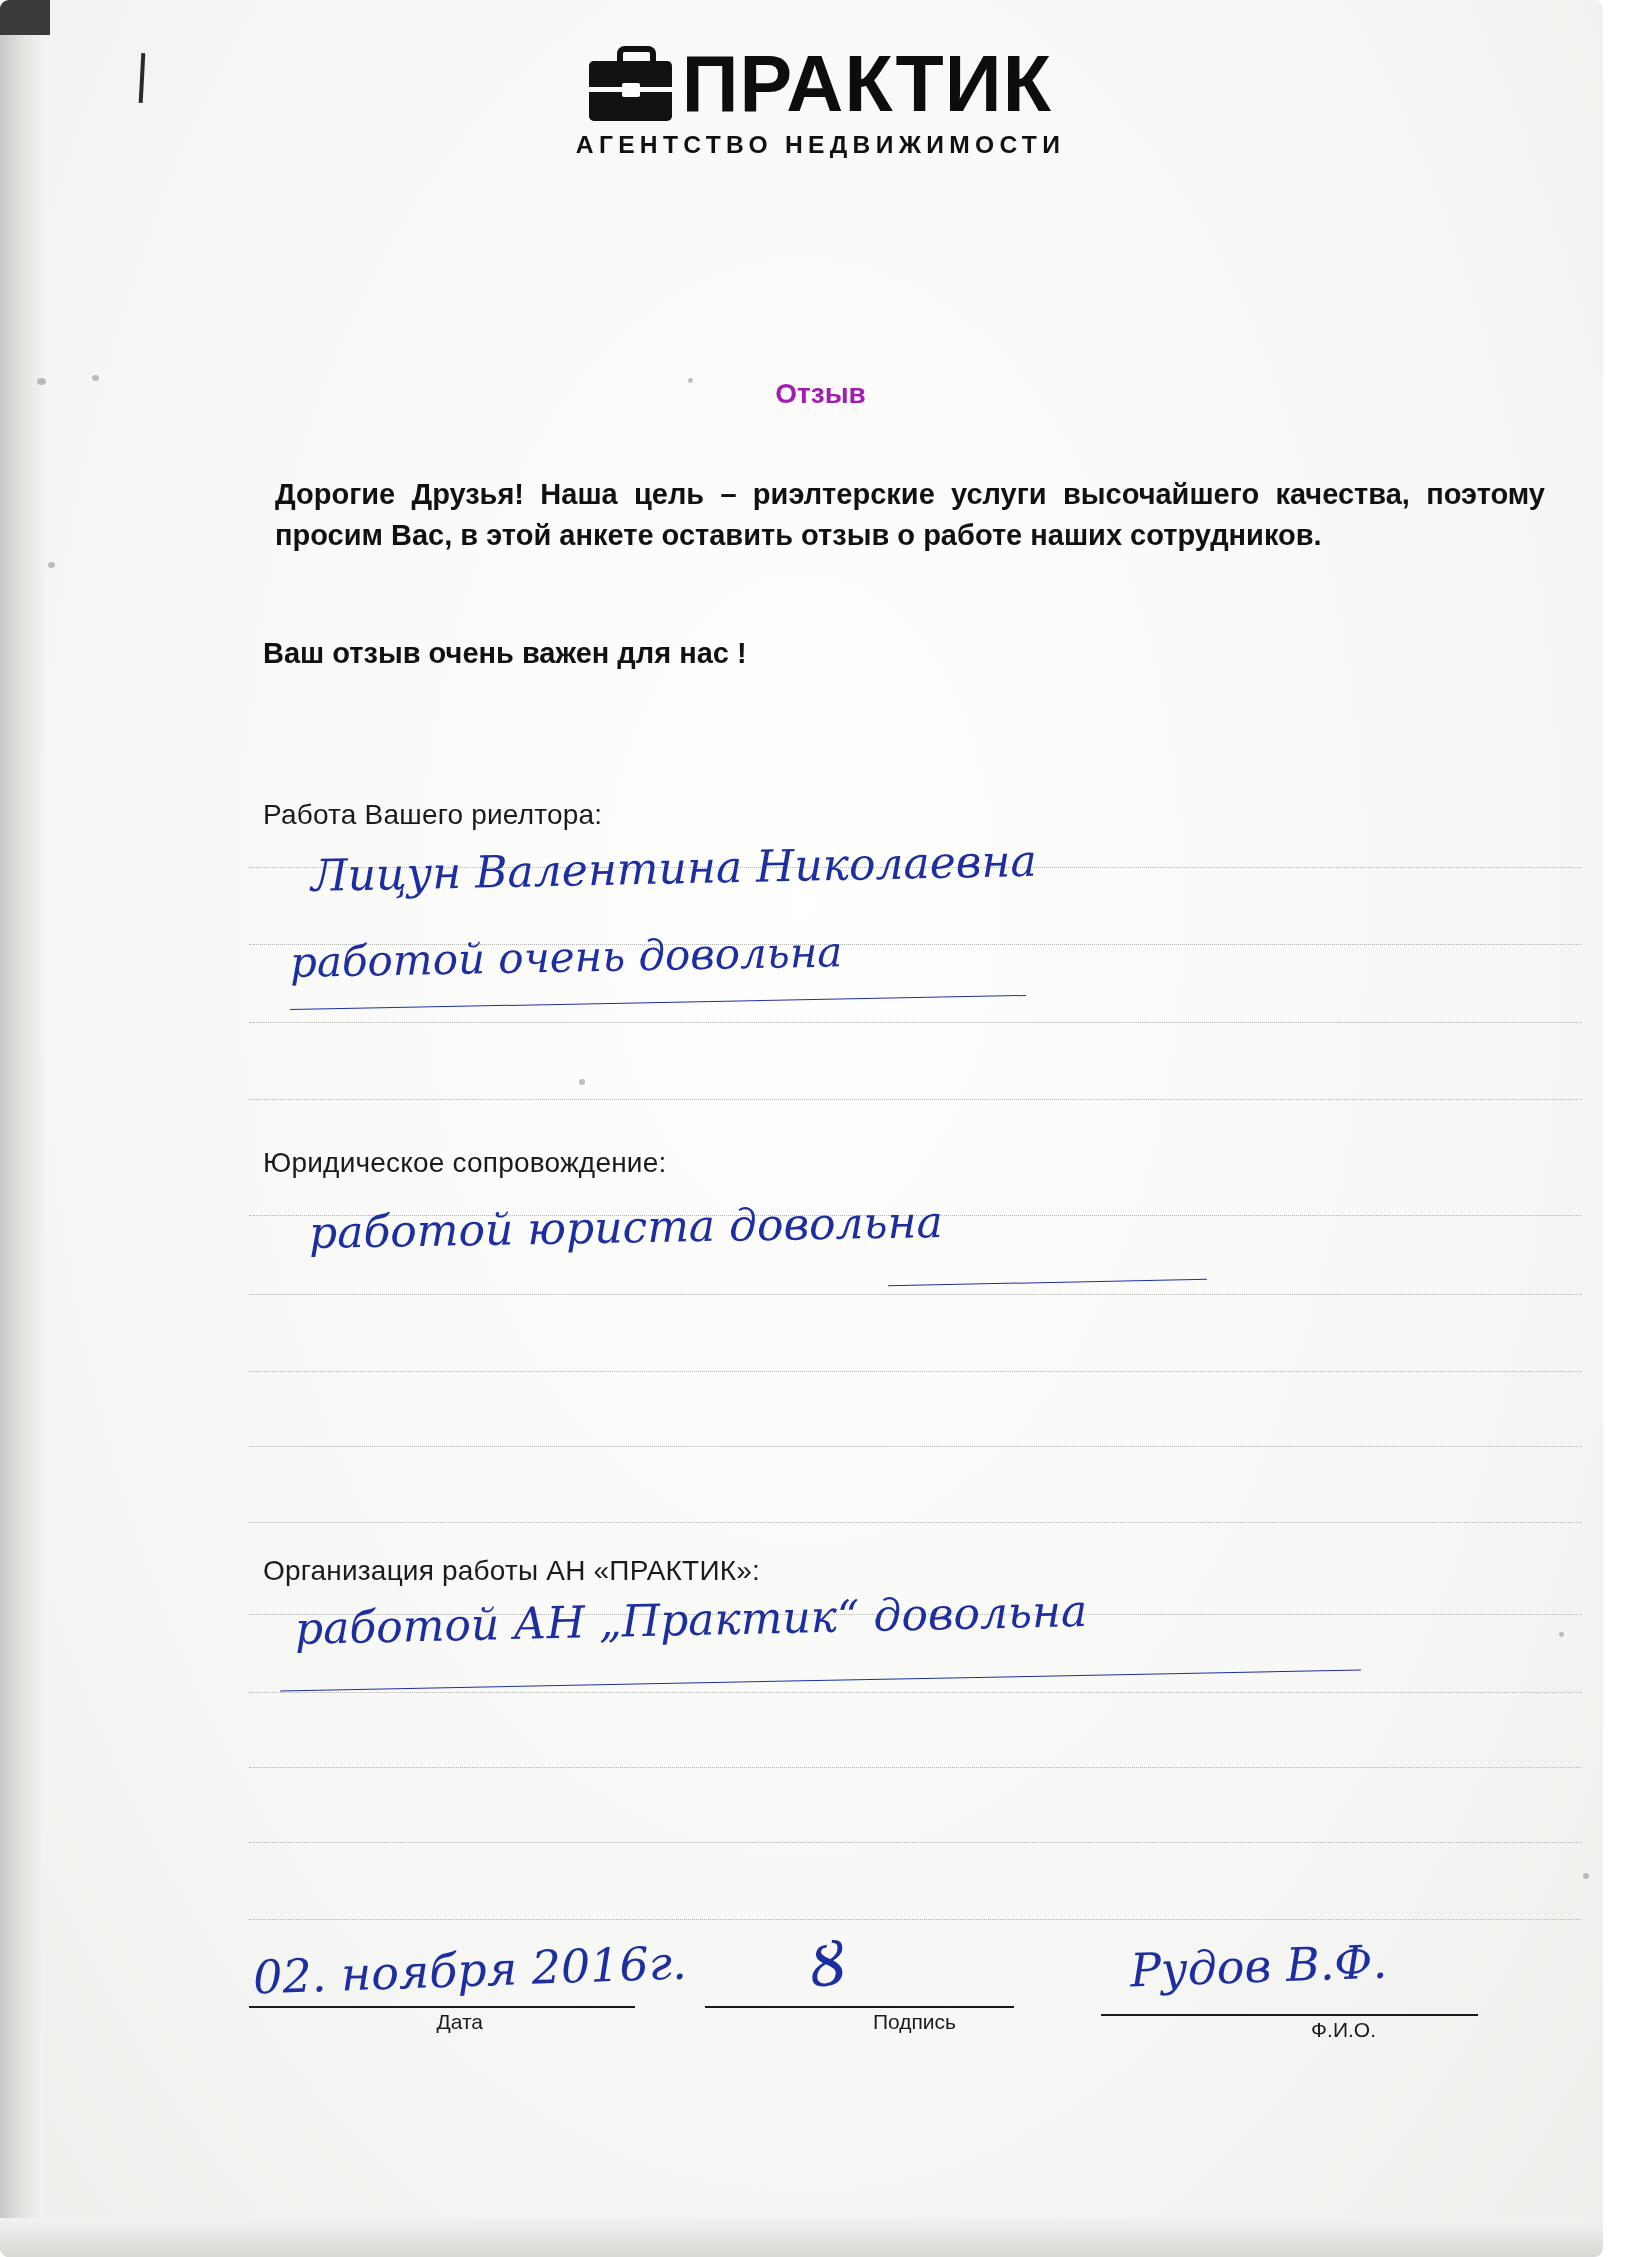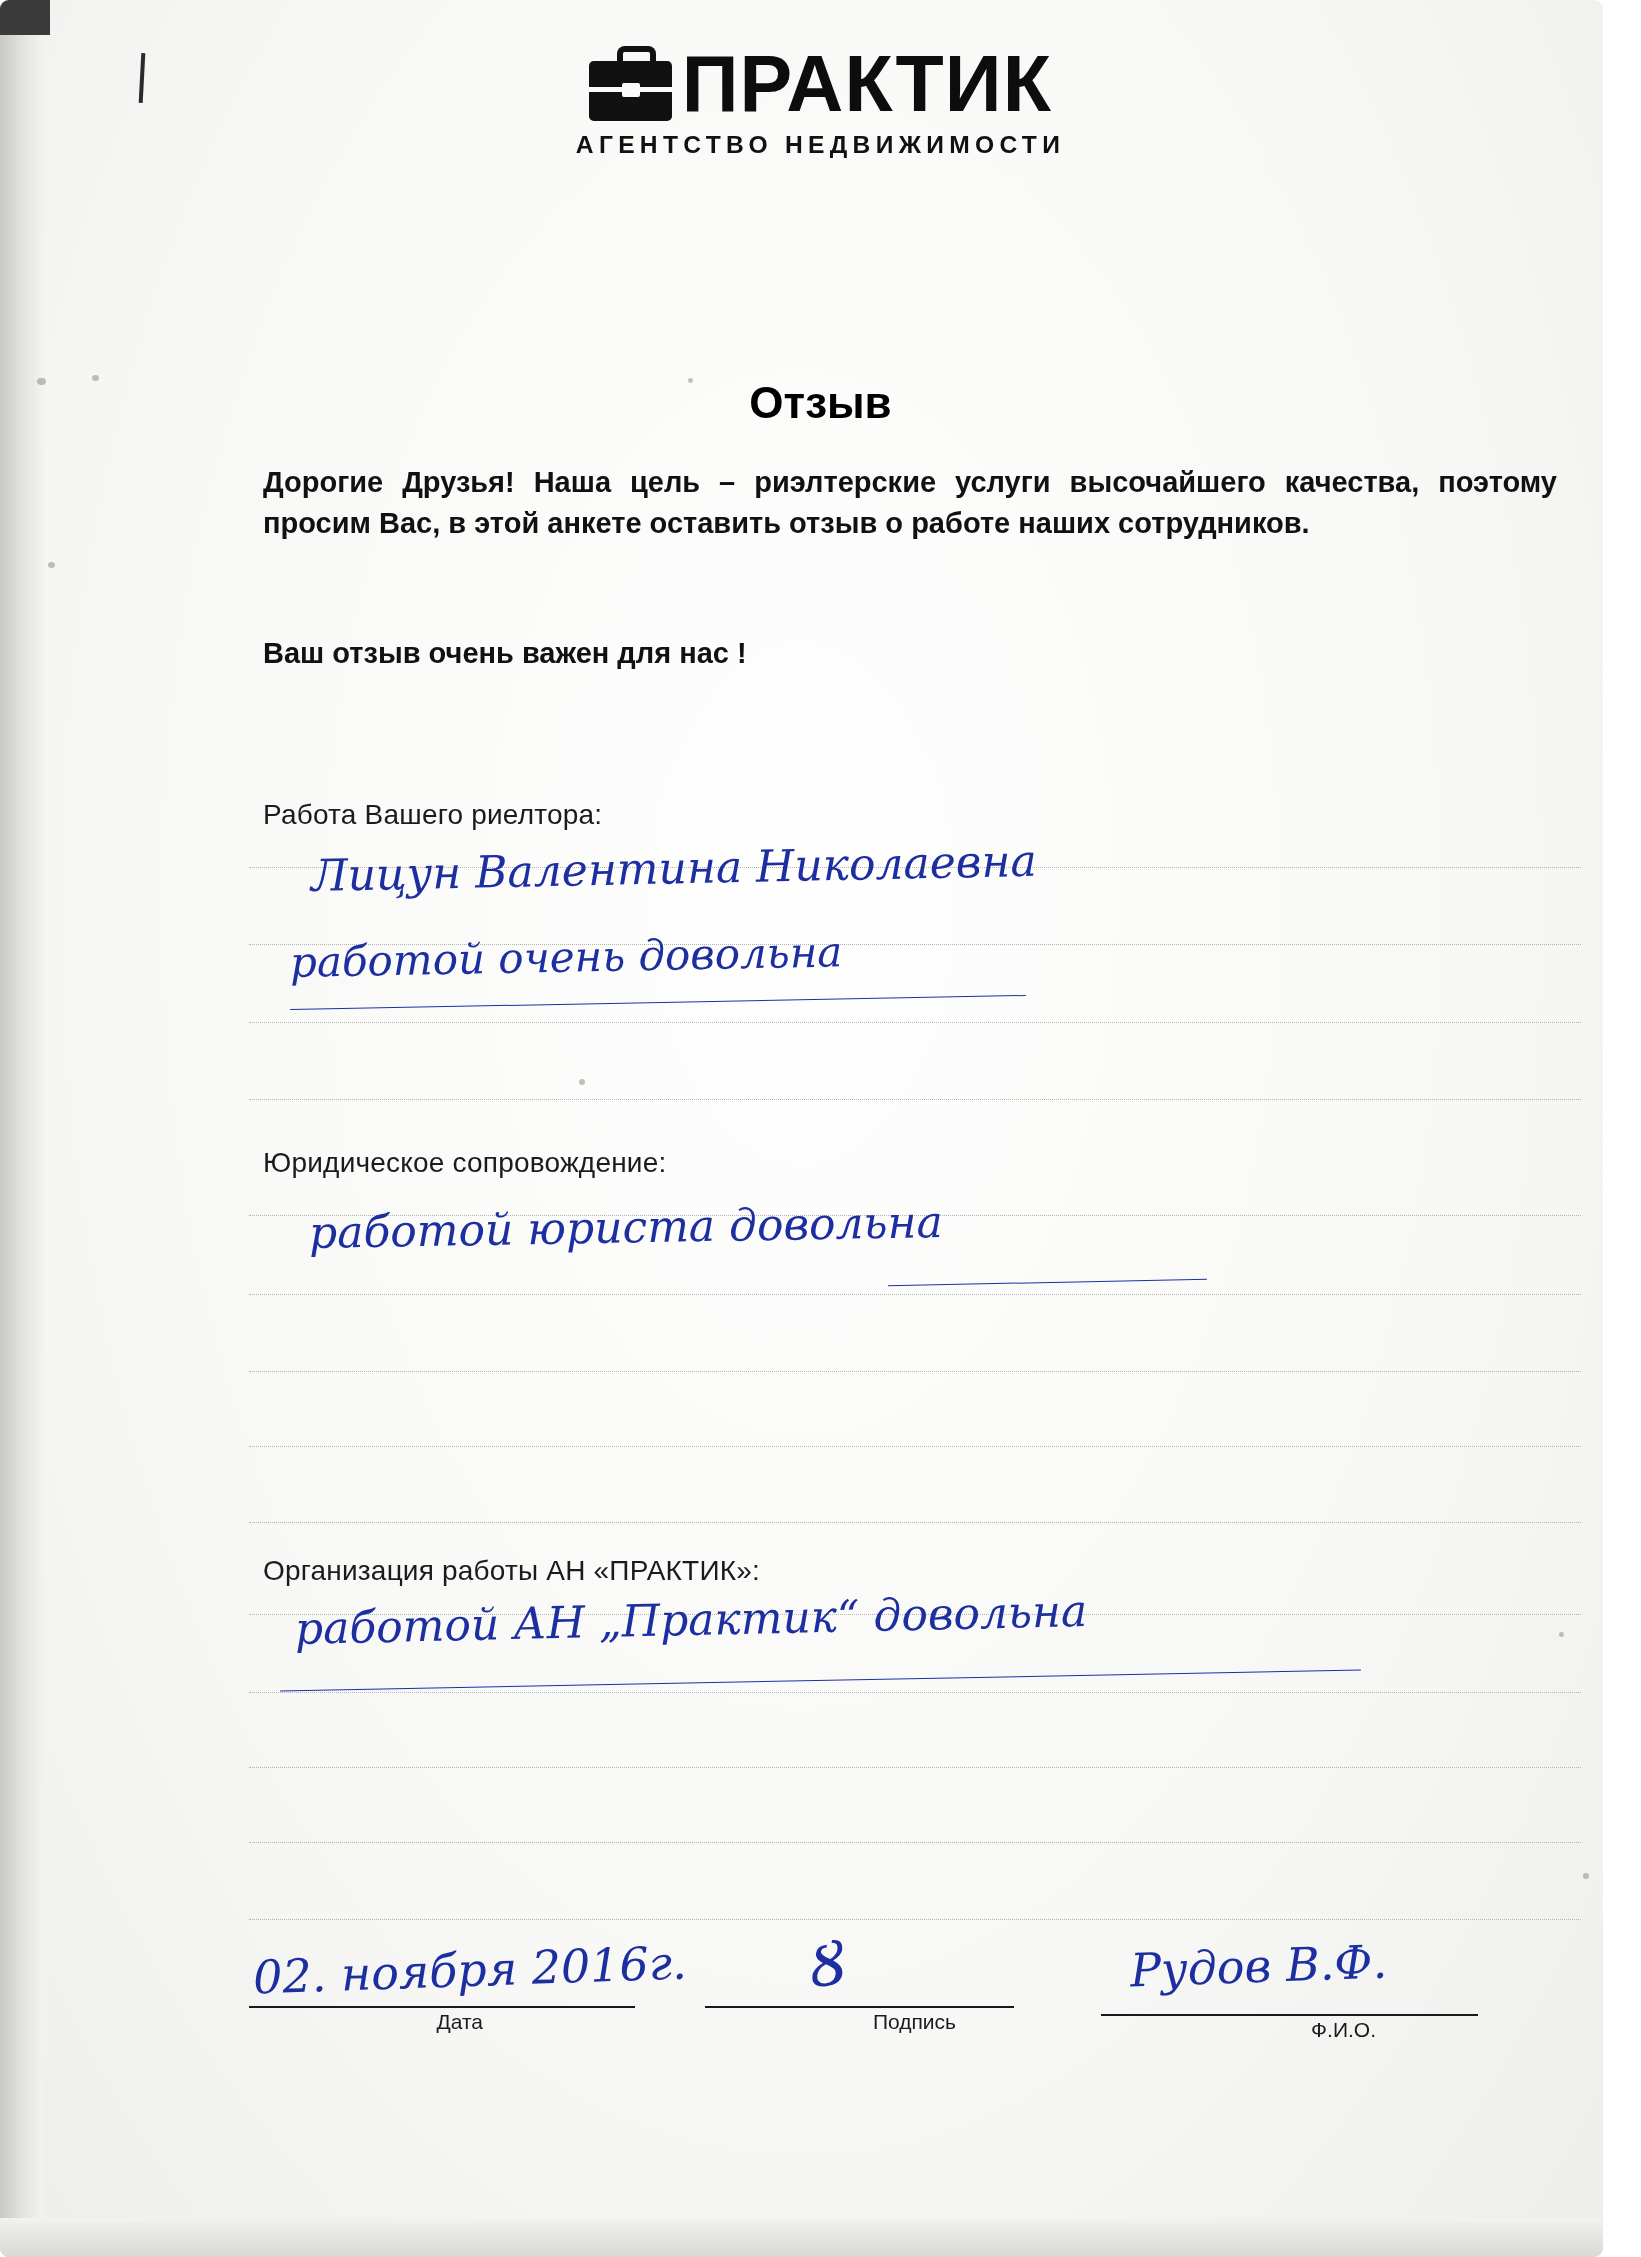--- a/index.html
+++ b/index.html
@@ -135,38 +135,38 @@
     font-weight: bold;
     color: #111111;
     letter-spacing: 0.2px;
   }
   .doc-title {
     position: absolute;
     left: 0;
     top: 378px;
     width: 1641px;
     text-align: center;
-    font-size: 44px;
-    font-weight: bold;
-    color: #000000;
+    font-size: 28px;
+    font-weight: bold;
+    color: #a21caf;
   }
 
   
   .intro {
     position: absolute;
     left: 263px;
     top: 462px;
     width: 1294px;
     font-size: 29px;
     line-height: 1.42;
     color: #111111;
     font-weight: bold;
     text-align: justify;
   }
-  .intro p { margin: 0; }
+  .intro p { margin: 12px; }
   .intro-note {
     position: absolute;
     left: 263px;
     top: 637px;
     width: 1294px;
     font-size: 29px;
     font-weight: bold;
     color: #111111;
   }
 

